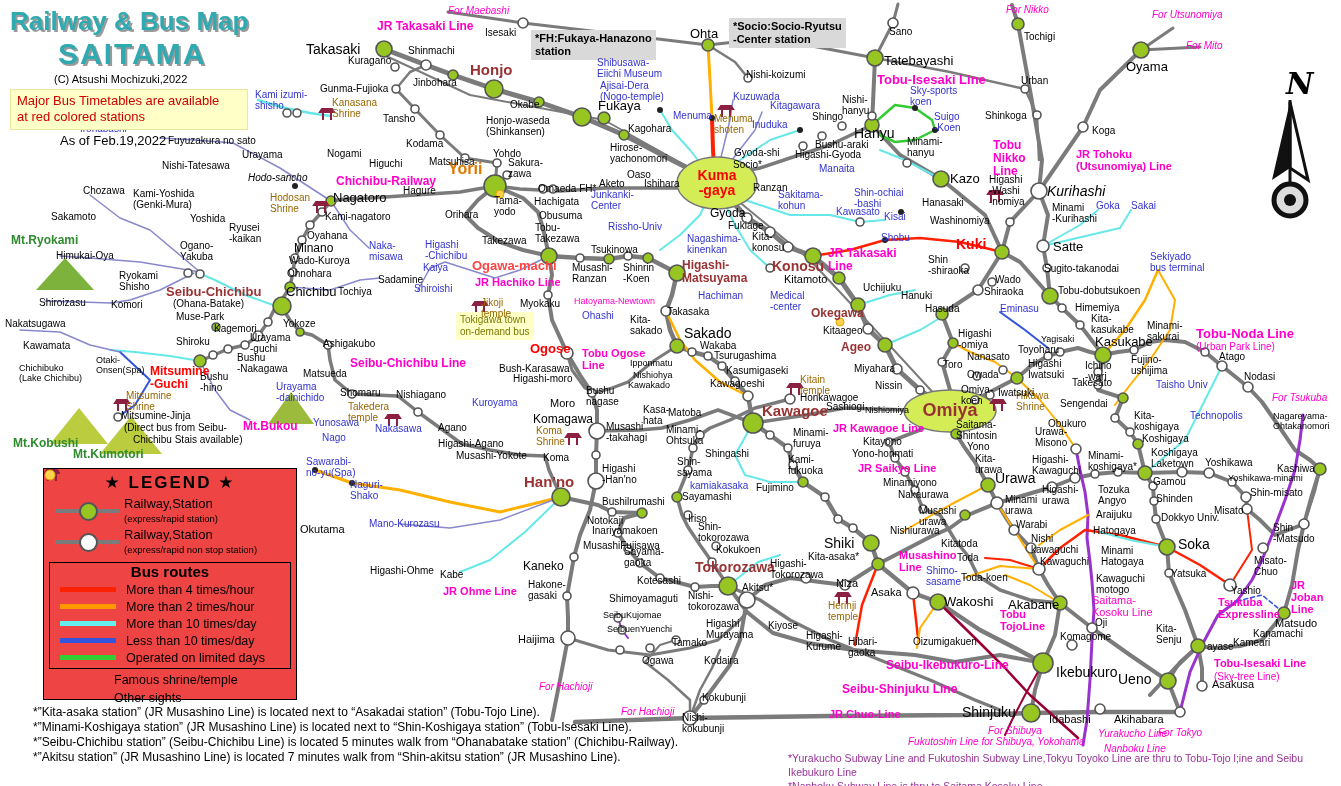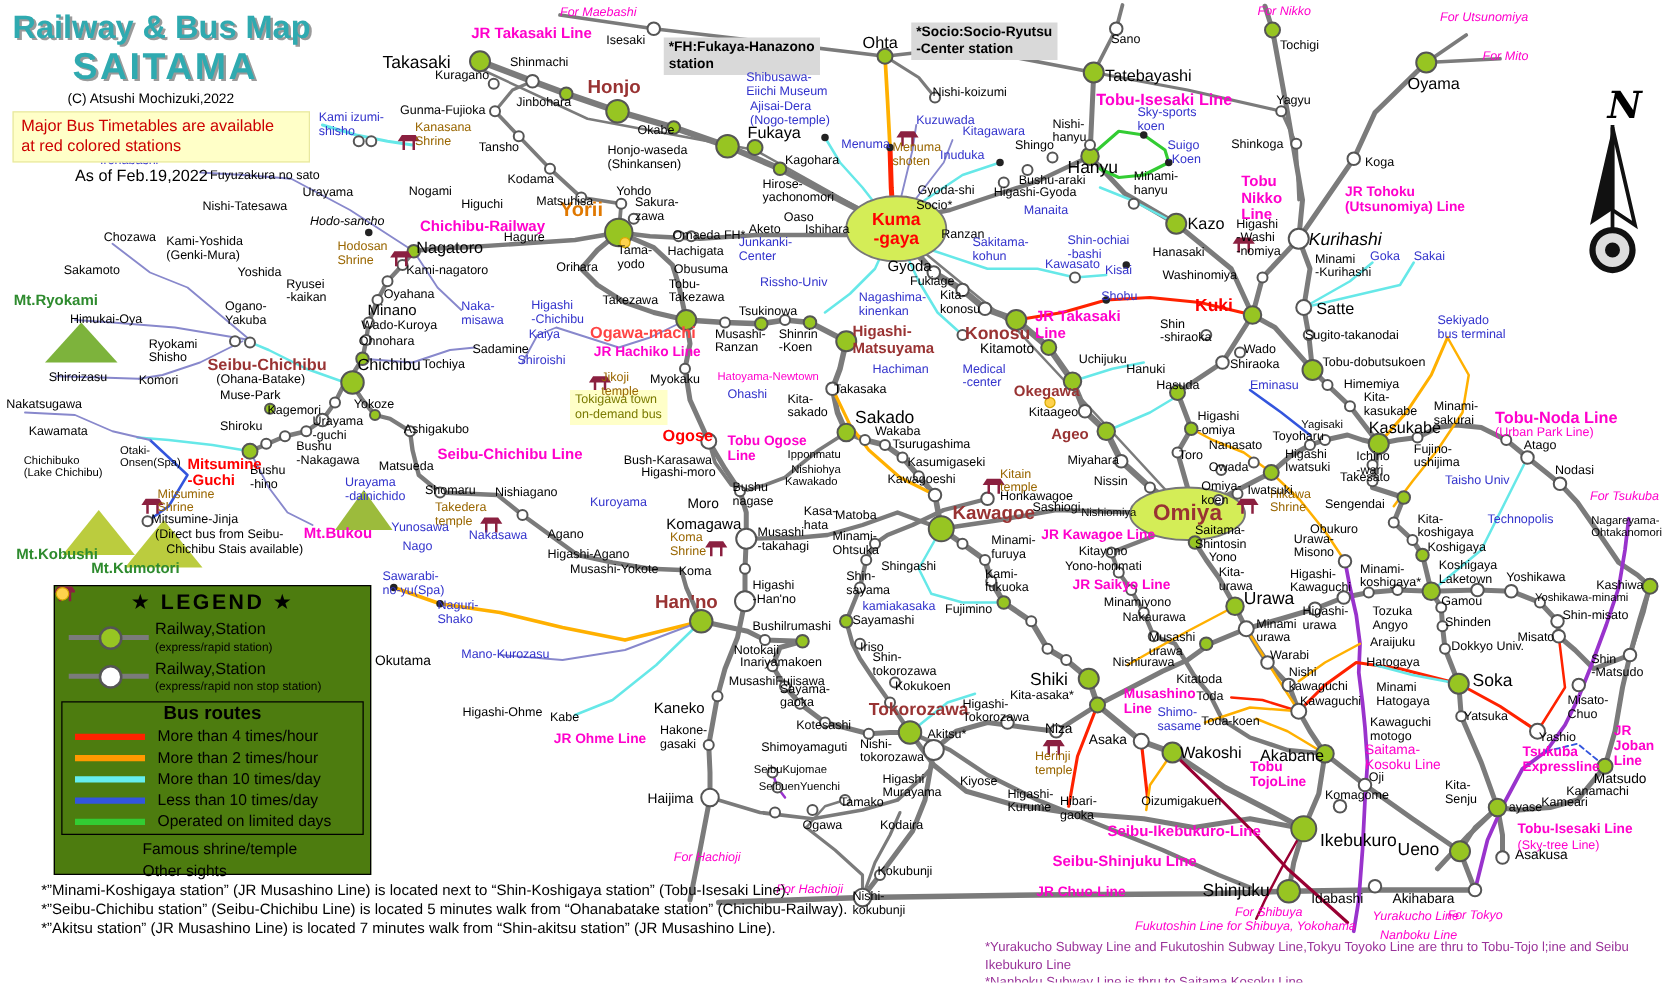--- a/index.html
+++ b/index.html
@@ -13,21 +13,21 @@
   .box{position:absolute;padding:2px 4px;font-size:10px;line-height:1.2;white-space:pre-line;z-index:4;}
   #title-block{position:absolute;left:10px;top:6px;z-index:8;}
   #title-line1,#title-line2{color:#2FAAB0;font-weight:bold;text-shadow:2px 2px 0 #9a9a9a;}
   #title-line1{font-size:30px;letter-spacing:2px;margin-left:48px;}
   #title-line2{font-size:26px;}
   #copyright{font-size:11px;margin:2px 0 4px 44px;}
   #notice{background:#FFFFC8;border:1px solid #e8e8a0;color:#CC0000;font-size:13px;
           padding:3px 6px;line-height:1.25;white-space:pre-line;}
   #asof{font-size:13px;margin:3px 0 0 50px;}
   #legend{position:absolute;left:43px;top:468px;width:252px;height:230px;border:1.5px solid #000;
-          background:#4d7c0f;z-index:9;font-size:12px;}
+          background:#ef4444;z-index:9;font-size:12px;}
   #legend .lg-title{text-align:center;font-size:17px;font-weight:bold;letter-spacing:2px;margin-top:3px;}
   .lg-row{display:flex;align-items:center;margin:4px 6px 0 6px;}
   .lg-sym{width:74px;flex:0 0 74px;display:flex;justify-content:center;align-items:center;}
   .lg-line{height:4px;width:64px;background:#7b7b7b;position:relative;}
   .lg-dot{width:15px;height:15px;border-radius:50%;border:2px solid #555;position:absolute;left:24px;top:-7px;}
   .lg-txt{font-size:13px;line-height:1.05;}
   .lg-sub{font-size:9.5px;}
   #bus-box{border:1.5px solid #000;margin:6px 5px 0 5px;padding:0 2px 3px 2px;}
   #bus-box .bus-title{text-align:center;font-weight:bold;font-size:15px;}
   .bus-row{display:flex;align-items:center;margin-top:3px;}
@@ -413,21 +413,21 @@
       <div class="lbl" style="left: 628px; top: 124px; color: rgb(0, 0, 0); font-size: 10px;">Kagohara</div>
       <div class="lbl" style="left: 610px; top: 143px; color: rgb(0, 0, 0); font-size: 10px;">Hirose-
 yachonomori</div>
       <div class="lbl" style="left: 690px; top: 27px; color: rgb(0, 0, 0); font-size: 13px;">Ohta</div>
       <div class="lbl" style="left: 746px; top: 70px; color: rgb(0, 0, 0); font-size: 10px;">Nishi-koizumi</div>
       <div class="lbl" style="left: 889px; top: 27px; color: rgb(0, 0, 0); font-size: 10px;">Sano</div>
       <div class="lbl" style="left: 884px; top: 54px; color: rgb(0, 0, 0); font-size: 13px;">Tatebayashi</div>
       <div class="lbl b" style="left: 877px; top: 73px; color: rgb(255, 0, 204); font-size: 13px;">Tobu-Isesaki Line</div>
       <div class="lbl i" style="left: 1006px; top: 5px; color: rgb(255, 0, 204); font-size: 10px;">For Nikko</div>
       <div class="lbl" style="left: 1024px; top: 32px; color: rgb(0, 0, 0); font-size: 10px;">Tochigi</div>
-      <div class="lbl" style="left: 1021px; top: 76px; color: rgb(0, 0, 0); font-size: 10px;">Yagyu</div>
+      <div class="lbl" style="left: 1021px; top: 76px; color: rgb(0, 0, 0); font-size: 10px;">Urban</div>
       <div class="lbl" style="left: 910px; top: 86px; color: rgb(51, 51, 204); font-size: 10px;">Sky-sports
 koen</div>
       <div class="lbl" style="left: 934px; top: 112px; color: rgb(51, 51, 204); font-size: 10px;">Suigo
 -Koen</div>
       <div class="lbl" style="left: 985px; top: 111px; color: rgb(0, 0, 0); font-size: 10px;">Shinkoga</div>
       <div class="lbl" style="left: 1126px; top: 60px; color: rgb(0, 0, 0); font-size: 13px;">Oyama</div>
       <div class="lbl i" style="left: 1152px; top: 10px; color: rgb(255, 0, 204); font-size: 10px;">For Utsunomiya</div>
       <div class="lbl i" style="left: 1186px; top: 41px; color: rgb(255, 0, 204); font-size: 10px;">For Mito</div>
       <div class="lbl" style="left: 1092px; top: 126px; color: rgb(0, 0, 0); font-size: 10px;">Koga</div>
       <div class="lbl b" style="left: 1076px; top: 149px; color: rgb(255, 0, 204); font-size: 11px;">JR Tohoku
@@ -936,20 +936,21 @@
     <span class="sym">
       <svg width="12" height="12">
           <circle cx="6" cy="6" r="5" fill="#FFD24D" stroke="#D8A800"></circle>
         </svg>
     </span>
     <span class="bus-lbl">Other sights</span>
   </div>
 </div>
 
 <div id="footnotes">
+    <div>*”Kita-asaka station” (JR Musashino Line) is located next to “Asakadai station” (Tobu-Tojo Line).</div>
     <div>*”Minami-Koshigaya station” (JR Musashino Line) is located next to “Shin-Koshigaya station” (Tobu-Isesaki Line).</div>
     <div>*”Seibu-Chichibu station” (Seibu-Chichibu Line) is located 5 minutes walk from “Ohanabatake station” (Chichibu-Railway).</div>
     <div>*”Akitsu station” (JR Musashino Line) is located 7 minutes walk from “Shin-akitsu station” (JR Musashino Line).</div>
   </div>
 <div id="rnotes">
     <div>*Yurakucho Subway Line and Fukutoshin Subway Line,Tokyu Toyoko Line are  thru to Tobu-Tojo l;ine and Seibu Ikebukuro Line</div>
     <div>*Nanboku Subway Line is thru to Saitama Kosoku Line</div>
   </div>
 
 <div id="compass">

